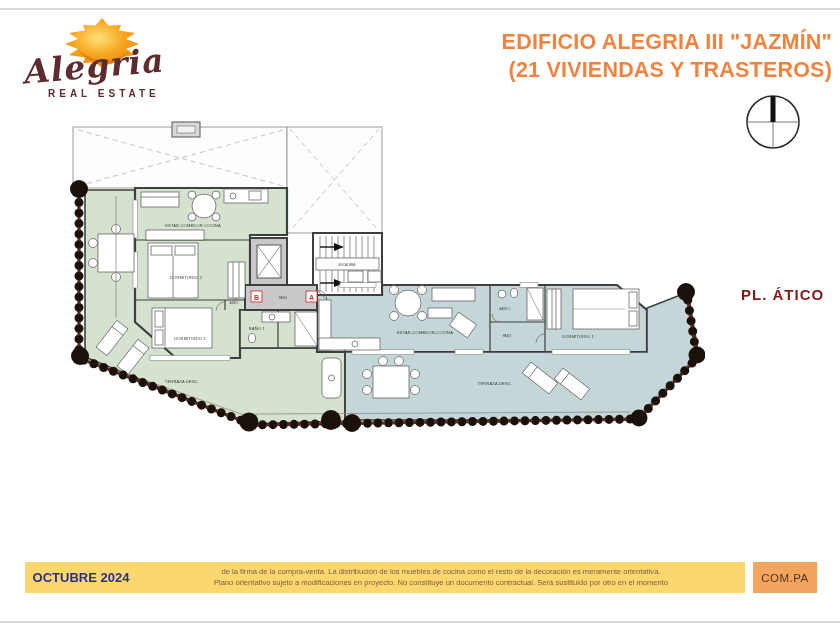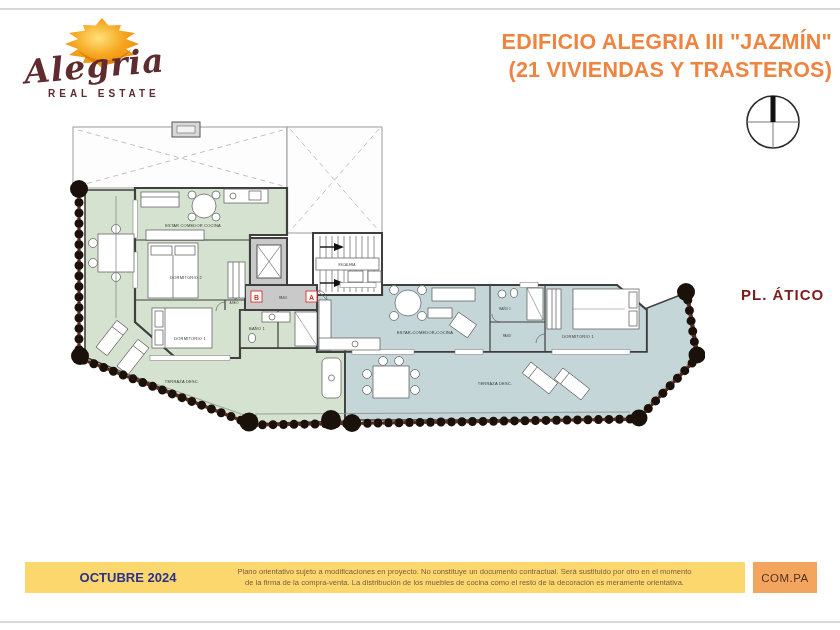--- a/index.html
+++ b/index.html
@@ -41,21 +41,21 @@
   .lbl{font-family:"Liberation Sans",sans-serif;font-size:4px;fill:#333a31;letter-spacing:.2px;}
   .lbl-sm{font-family:"Liberation Sans",sans-serif;font-size:3.2px;fill:#444;}
   .unit-letter{font-family:"Liberation Sans",sans-serif;font-size:7px;font-weight:700;fill:#d6342c;}
 
   
   .footer-bar{
     position:absolute;left:25px;top:562px;width:720px;height:31px;
     background:#fcd76d;display:flex;align-items:center;
   }
   .footer-date{
-    width:112px;text-align:center;color:#2b2f8e;font-weight:700;font-size:13px;flex:0 0 auto;padding-left:47px;
+    width:112px;text-align:center;color:#2b2f8e;font-weight:700;font-size:13px;flex:0 0 auto;
   }
   .footer-disclaimer{
     flex:1;text-align:center;color:#7d5b45;font-size:7.6px;line-height:10.5px;padding:0 6px;
   }
   .footer-code{
     position:absolute;left:753px;top:562px;width:64px;height:31px;background:#f3a55f;
     display:flex;align-items:center;justify-content:center;
     color:#53341f;font-weight:400;font-size:11.5px;letter-spacing:.5px;
   }
 </style>
@@ -333,17 +333,17 @@
     <text class="lbl-sm" x="507" y="337" text-anchor="middle">PASO</text>
     <text class="lbl-sm" x="505" y="310" text-anchor="middle">BAÑO 1</text>
     <text class="lbl" x="578" y="338" text-anchor="middle">DORMITORIO 1</text>
     <text class="lbl" x="495" y="385" text-anchor="middle">TERRAZA DESC.</text>
   </g>
 </svg>
 
 <div class="footer-bar">
   <div class="footer-date">OCTUBRE 2024</div>
   <div class="footer-disclaimer">
+    <div>de la firma de la compra-venta. La distribución de los muebles de cocina como el resto de la decoración es meramente orientativa.</div>
     <div>Plano orientativo sujeto a modificaciones en proyecto. No constituye un documento contractual. Será sustituido por otro en el momento</div>
-    <div>de la firma de la compra-venta. La distribución de los muebles de cocina como el resto de la decoración es meramente orientativa.</div>
   </div>
 </div>
 <div class="footer-code">COM.PA</div>
 
 </body></html>

